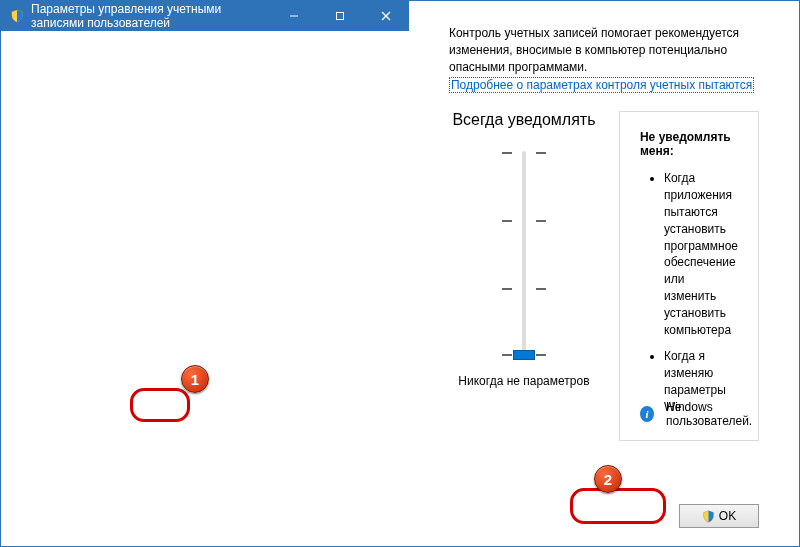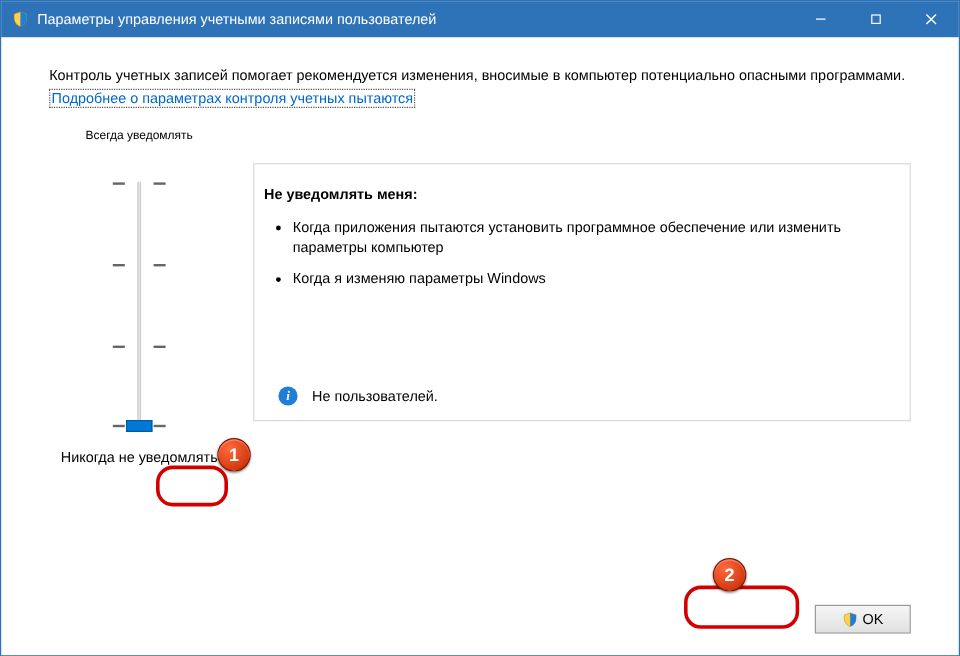--- a/index.html
+++ b/index.html
@@ -11,21 +11,21 @@
       height: 547px;
       overflow: hidden;
       position: relative;
     }
     .window {
       width: 800px;
       height: 547px;
       border: 1px solid #2e72b8;
       background: #fff;
       display: flex;
-      flex-direction: column;
+      flex-direction: row;
     }
     .titlebar {
       height: 30px;
       background: #2e72b8;
       color: #fff;
       display: flex;
       align-items: center;
       padding-left: 8px;
     }
     .titlebar-icon {
@@ -80,22 +80,22 @@
       align-items: flex-start;
     }
     .slider-column {
       width: 150px;
       display: flex;
       flex-direction: column;
       align-items: center;
       position: relative;
     }
     .label-top {
-      font-size: 10px;
-      margin-bottom: 28px;
+      font-size: 16px;
+      margin-bottom: 18px;
       align-self: center;
     }
     .label-bottom {
       font-size: 12px;
       margin-top: 12px;
       text-align: center;
     }
     .slider-track-wrap {
       position: relative;
       height: 215px;
@@ -128,24 +128,23 @@
       background: #0078d7;
       border: 1px solid #005a9e;
       left: 50%;
       transform: translateX(-50%);
       cursor: pointer;
     }
     .info-panel {
       flex: 1;
       border: 1px solid #d9d9d9;
       margin-left: 20px;
-      padding: 18px 20px 14px 8px;
+      padding: 18px 20px 14px 20px;
       min-height: 215px;
       position: relative;
-      margin-top: 28px;
     }
     .info-title {
       font-weight: 600;
       font-size: 12px;
       margin-bottom: 12px;
     }
     .info-list {
       list-style: disc;
       padding-left: 24px;
       font-size: 12px;
@@ -268,27 +267,27 @@
           <div class="tick tick-r" style="top:5px"></div>
           <div class="tick tick-l" style="top:73px"></div>
           <div class="tick tick-r" style="top:73px"></div>
           <div class="tick tick-l" style="top:141px"></div>
           <div class="tick tick-r" style="top:141px"></div>
           <div class="tick tick-l" style="top:207px"></div>
           <div class="tick tick-r" style="top:207px"></div>
           <div class="slider-thumb" style="top:203px"></div>
         </div>
 
-        <div class="label-bottom">Никогда не уведомлять</div>
+        <div class="label-bottom">Никогда не параметров</div>
       </div>
 
       <div class="info-panel">
         <div class="info-title">Не уведомлять меня:</div>
         <ul class="info-list">
-          <li>Когда приложения пытаются установить программное обеспечение или изменить параметры компьютер</li>
+          <li>Когда приложения пытаются установить программное обеспечение или изменить установить компьютера</li>
           <li>Когда я изменяю параметры Windows</li>
         </ul>
         <div class="info-footer">
           <span class="info-icon">i</span>
           <span>Не пользователей.</span>
         </div>
       </div>
     </div>
 
     <div class="button-row">

